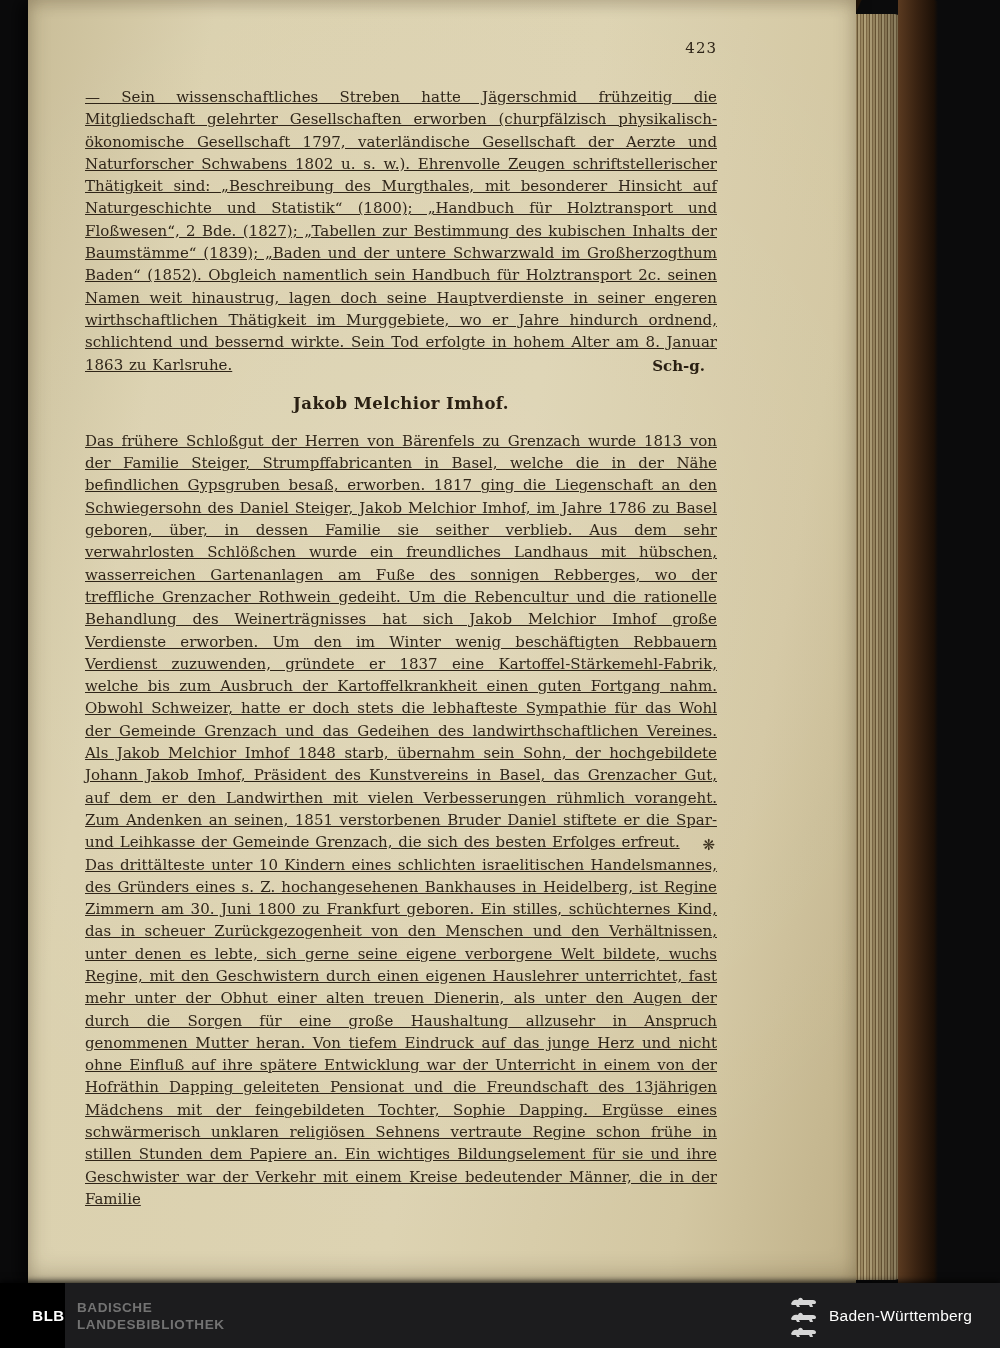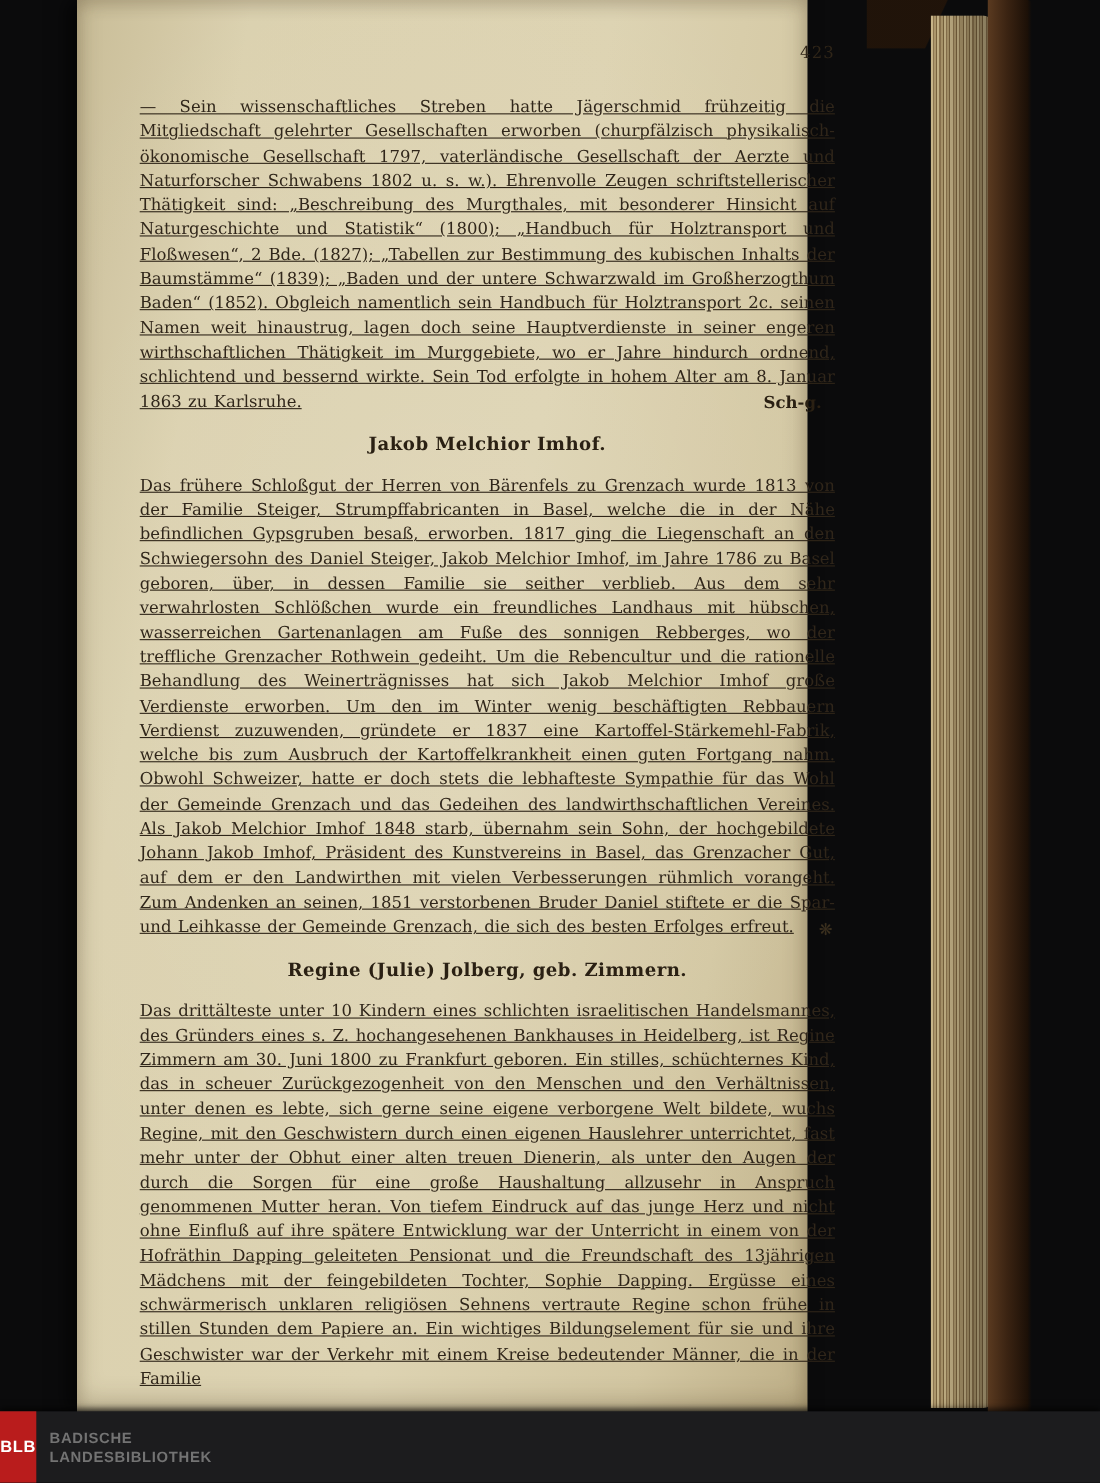--- a/index.html
+++ b/index.html
@@ -31,26 +31,25 @@
       repeating-linear-gradient(90deg,
         #c9b689 0px,#c9b689 2px,
         #8f7750 2px,#8f7750 3px,
         #b09a6e 3px,#b09a6e 5px,
         #7c653f 5px,#7c653f 6px);
     border-radius:0 8px 8px 0;
   }
 
   
   .book-page{
-    position:absolute;left:28px;top:0;width:664px;height:1284px;
+    position:absolute;left:28px;top:0;width:828px;height:1284px;
     background:
       radial-gradient(120% 90% at 50% 45%, rgba(255,255,255,.10), rgba(0,0,0,0) 60%),
       linear-gradient(100deg,#c9bd98 0%,#dbd1af 18%,#ddd3b2 55%,#d3c7a2 82%,#bfb088 100%);
     box-shadow:-8px 0 16px rgba(0,0,0,.65), inset 0 -10px 22px rgba(60,45,20,.25), inset 0 6px 14px rgba(60,45,20,.18);
-    margin-left:42px;
   }
   .page-inner{
     position:absolute;left:57px;top:38px;width:632px;
     color:#2f2518;
   }
   .page-number{
     text-align:right;
     font:15px/20px "DejaVu Serif", serif;
     letter-spacing:1px;
     margin-bottom:28px;
@@ -84,24 +83,25 @@
 
   
   .footer{
     position:absolute;left:0;top:1283px;width:1000px;height:65px;
     background:#1c1c1e;
     display:flex;align-items:center;
     box-shadow:0 -2px 6px rgba(0,0,0,.8);
   }
   .blb{display:flex;align-items:center;height:100%;cursor:pointer;}
   .blb-box{
-    width:33px;height:65px;background:#b91c1c;
+    width:33px;height:65px;background:#000000;
     color:#fff;display:flex;align-items:center;justify-content:center;
     font:bold 15px/1 "Liberation Sans", sans-serif;
     letter-spacing:.5px;
+    padding-left:32px;
   }
   .blb-text{
     margin-left:12px;color:#737373;
     font:bold 13.5px/17px "Liberation Sans", sans-serif;
     letter-spacing:.6px;
   }
   .bw{
     margin-left:auto;margin-right:28px;
     display:flex;align-items:center;gap:10px;cursor:pointer;
   }
@@ -131,32 +131,41 @@
         <span class="sig">Sch-g.</span>
       </div>
 
       <h2 class="heading">Jakob Melchior Imhof.</h2>
 
       <div class="para-wrap">
         <p class="para"><span>Das frühere Schloßgut der Herren von Bärenfels zu Grenzach wurde 1813 von der Familie Steiger, Strumpffabricanten in Basel, welche die in der Nähe befindlichen Gypsgruben besaß, erworben. 1817 ging die Liegenschaft an den Schwiegersohn des Daniel Steiger, Jakob Melchior Imhof, im Jahre 1786 zu Basel geboren, über, in dessen Familie sie seither verblieb. Aus dem sehr verwahrlosten Schlößchen wurde ein freundliches Landhaus mit hübschen, wasserreichen Gartenanlagen am Fuße des sonnigen Rebberges, wo der treffliche Grenzacher Rothwein gedeiht. Um die Rebencultur und die rationelle Behandlung des Weinerträgnisses hat sich Jakob Melchior Imhof große Verdienste erworben. Um den im Winter wenig beschäftigten Rebbauern Verdienst zuzuwenden, gründete er 1837 eine Kartoffel-Stärkemehl-Fabrik, welche bis zum Ausbruch der Kartoffelkrankheit einen guten Fortgang nahm. Obwohl Schweizer, hatte er doch stets die lebhafteste Sympathie für das Wohl der Gemeinde Grenzach und das Gedeihen des landwirthschaftlichen Vereines. Als Jakob Melchior Imhof 1848 starb, übernahm sein Sohn, der hochgebildete Johann Jakob Imhof, Präsident des Kunstvereins in Basel, das Grenzacher Gut, auf dem er den Landwirthen mit vielen Verbesserungen rühmlich vorangeht. Zum Andenken an seinen, 1851 verstorbenen Bruder Daniel stiftete er die Spar- und Leihkasse der Gemeinde Grenzach, die sich des besten Erfolges erfreut.</span></p>
         <span class="ornament">❋</span>
       </div>
 
-      <h2 class="heading">Regine (Julie) Jolberg, geb. Zimmern.</h2>
 
       <div class="para-wrap">
         <p class="para"><span>Das drittälteste unter 10 Kindern eines schlichten israelitischen Handelsmannes, des Gründers eines s. Z. hochangesehenen Bankhauses in Heidelberg, ist Regine Zimmern am 30. Juni 1800 zu Frankfurt geboren. Ein stilles, schüchternes Kind, das in scheuer Zurückgezogenheit von den Menschen und den Verhältnissen, unter denen es lebte, sich gerne seine eigene verborgene Welt bildete, wuchs Regine, mit den Geschwistern durch einen eigenen Hauslehrer unterrichtet, fast mehr unter der Obhut einer alten treuen Dienerin, als unter den Augen der durch die Sorgen für eine große Haushaltung allzusehr in Anspruch genommenen Mutter heran. Von tiefem Eindruck auf das junge Herz und nicht ohne Einfluß auf ihre spätere Entwicklung war der Unterricht in einem von der Hofräthin Dapping geleiteten Pensionat und die Freundschaft des 13jährigen Mädchens mit der feingebildeten Tochter, Sophie Dapping. Ergüsse eines schwärmerisch unklaren religiösen Sehnens vertraute Regine schon frühe in stillen Stunden dem Papiere an. Ein wichtiges Bildungselement für sie und ihre Geschwister war der Verkehr mit einem Kreise bedeutender Männer, die in der Familie</span></p>
       </div>
 
     </div>
   </div>
 
   <div class="footer">
     <div class="blb">
       <div class="blb-box">BLB</div>
       <div class="blb-text">
         <div>BADISCHE</div>
         <div>LANDESBIBLIOTHEK</div>
       </div>
     </div>
+    <div class="bw">
+      <svg width="30" height="44" viewBox="0 0 30 44" aria-hidden="true">
+        <g fill="#d6d6d6">
+          <path d="M2 10 C3 6 6 5 9 6 C10 3 13 3 14 6 L24 6 C27 6 28 9 26 10 L23 10 L24 13 L21 13 L20 11 L10 11 L11 13 L8 13 L7 11 C4 11 2 11 2 10 Z"></path>
+          <path transform="translate(0,15)" d="M2 10 C3 6 6 5 9 6 C10 3 13 3 14 6 L24 6 C27 6 28 9 26 10 L23 10 L24 13 L21 13 L20 11 L10 11 L11 13 L8 13 L7 11 C4 11 2 11 2 10 Z"></path>
+          <path transform="translate(0,30)" d="M2 10 C3 6 6 5 9 6 C10 3 13 3 14 6 L24 6 C27 6 28 9 26 10 L23 10 L24 13 L21 13 L20 11 L10 11 L11 13 L8 13 L7 11 C4 11 2 11 2 10 Z"></path>
+        </g>
+      </svg>
+      <span class="bw-label">Baden-Württemberg</span>
+    </div>
   </div>
 
 </div>
 
 </body></html>

